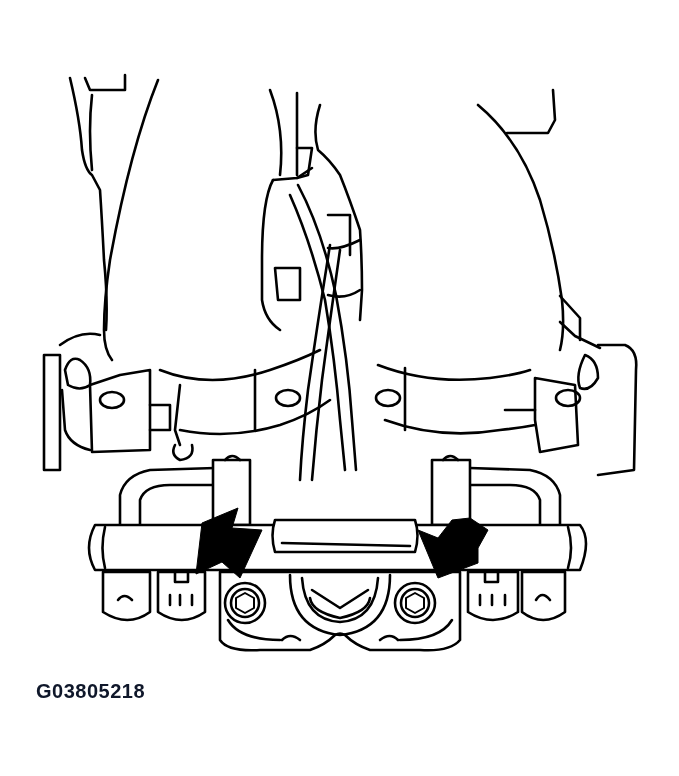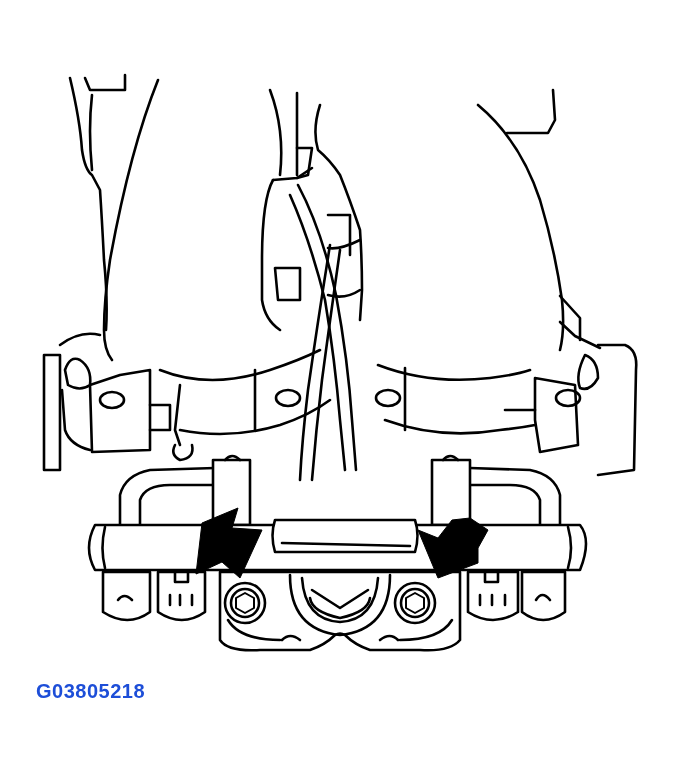--- a/index.html
+++ b/index.html
@@ -2,21 +2,21 @@
 <html><head>
   <meta charset="utf-8">
   <style>
     html, body { margin: 0; padding: 0; background: #ffffff; }
     body { width: 679px; height: 776px; position: relative; overflow: hidden; font-family: "Liberation Sans", sans-serif; }
     #illustration { position: absolute; left: 0; top: 0; width: 679px; height: 776px; }
     #illustration .ln { fill: none; stroke: #000; stroke-width: 2.6; stroke-linecap: round; stroke-linejoin: round; }
     #illustration .thin { fill: none; stroke: #000; stroke-width: 2; stroke-linecap: round; stroke-linejoin: round; }
     #illustration .fillw { fill: #fff; stroke: #000; stroke-width: 2.6; stroke-linejoin: round; }
     #illustration .arrow { fill: #000; stroke: #000; stroke-width: 1; }
-    .caption { position: absolute; left: 36px; top: 680px; font-size: 20px; font-weight: bold; color: #1d4ed8; letter-spacing: 0.5px; }
+    .caption { position: absolute; left: 36px; top: 680px; font-size: 20px; font-weight: bold; color: #0f172a; letter-spacing: 0.5px; }
   </style>
 </head>
 <body>
 
 <svg id="illustration" viewBox="0 0 679 776" xmlns="http://www.w3.org/2000/svg">
 
   <g>
     <path class="ln" d="M70 78 Q80 120 82 150 Q85 170 92 175 L100 190 Q102 220 104 260 Q108 300 106 330"></path>
     <path class="ln" d="M85 78 L90 90 L125 90 L125 75"></path>
     <path class="ln" d="M92 95 Q88 130 92 170"></path>

